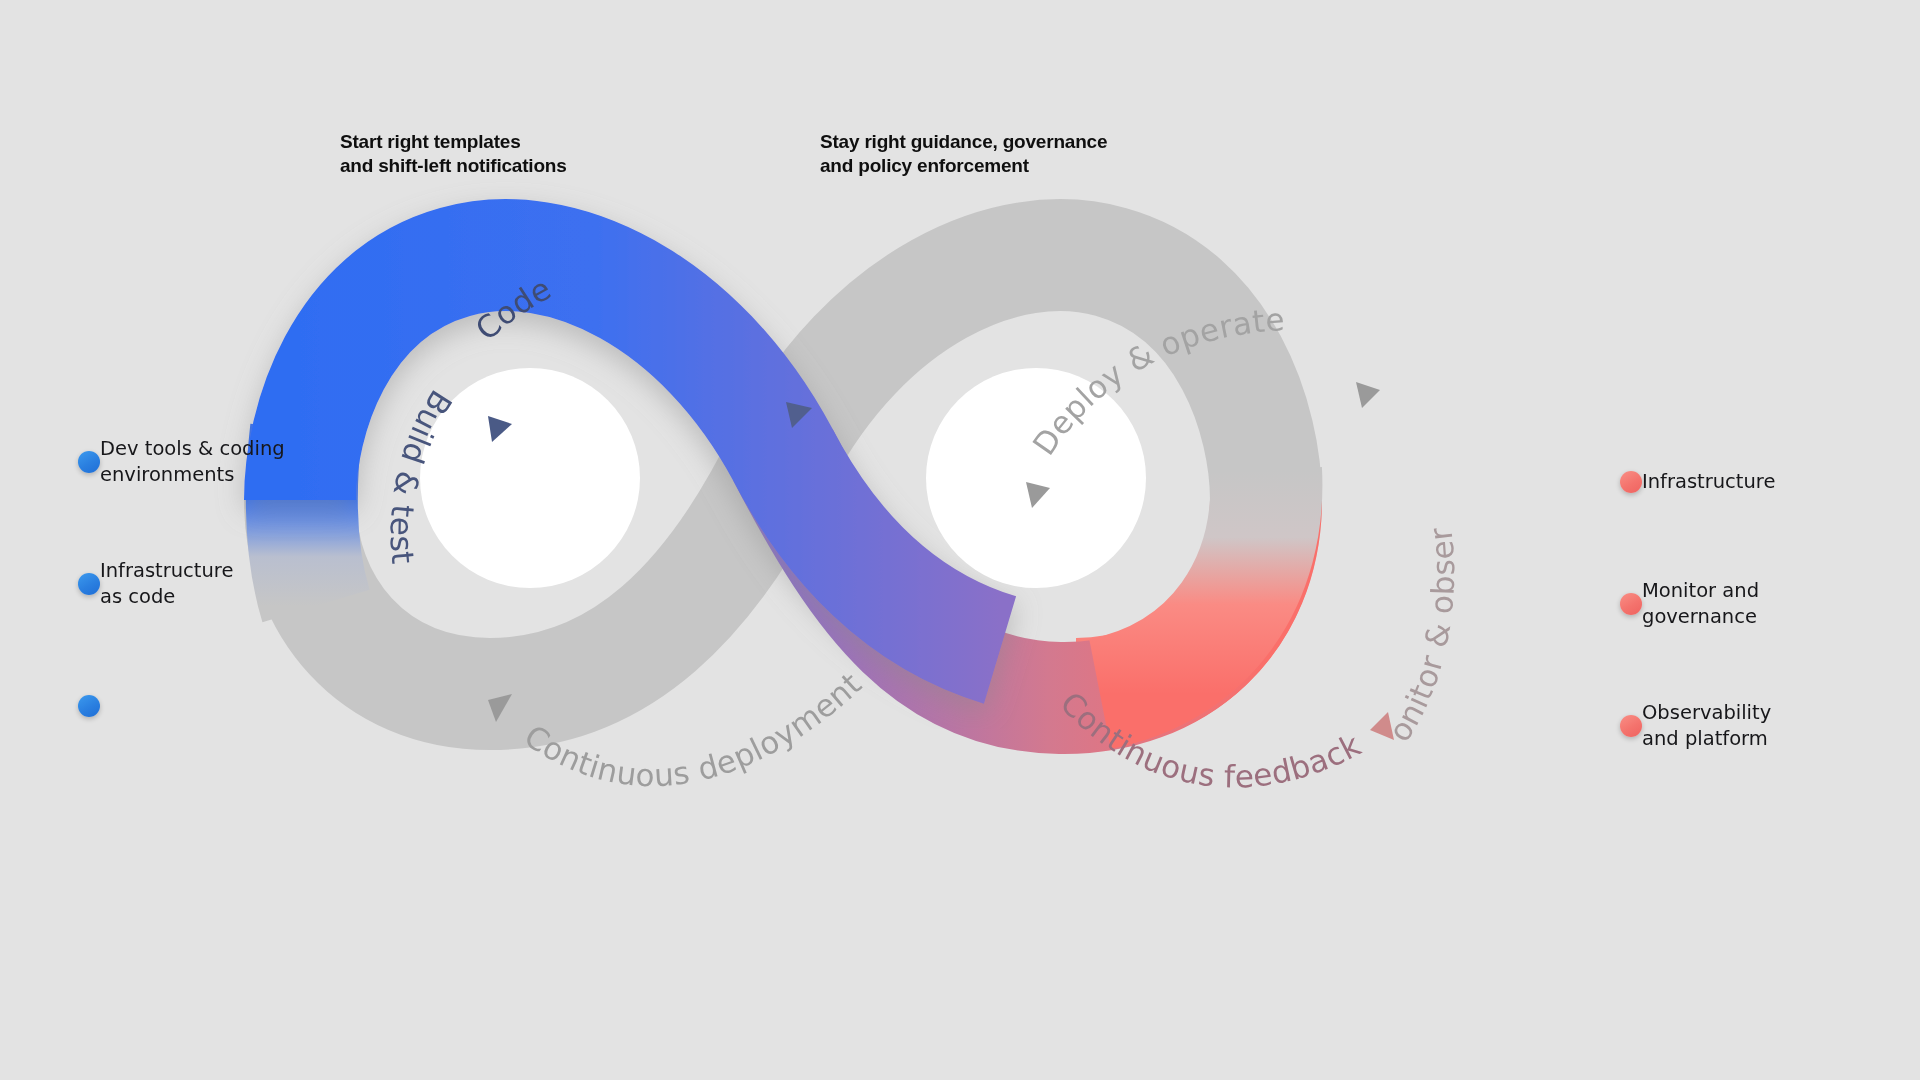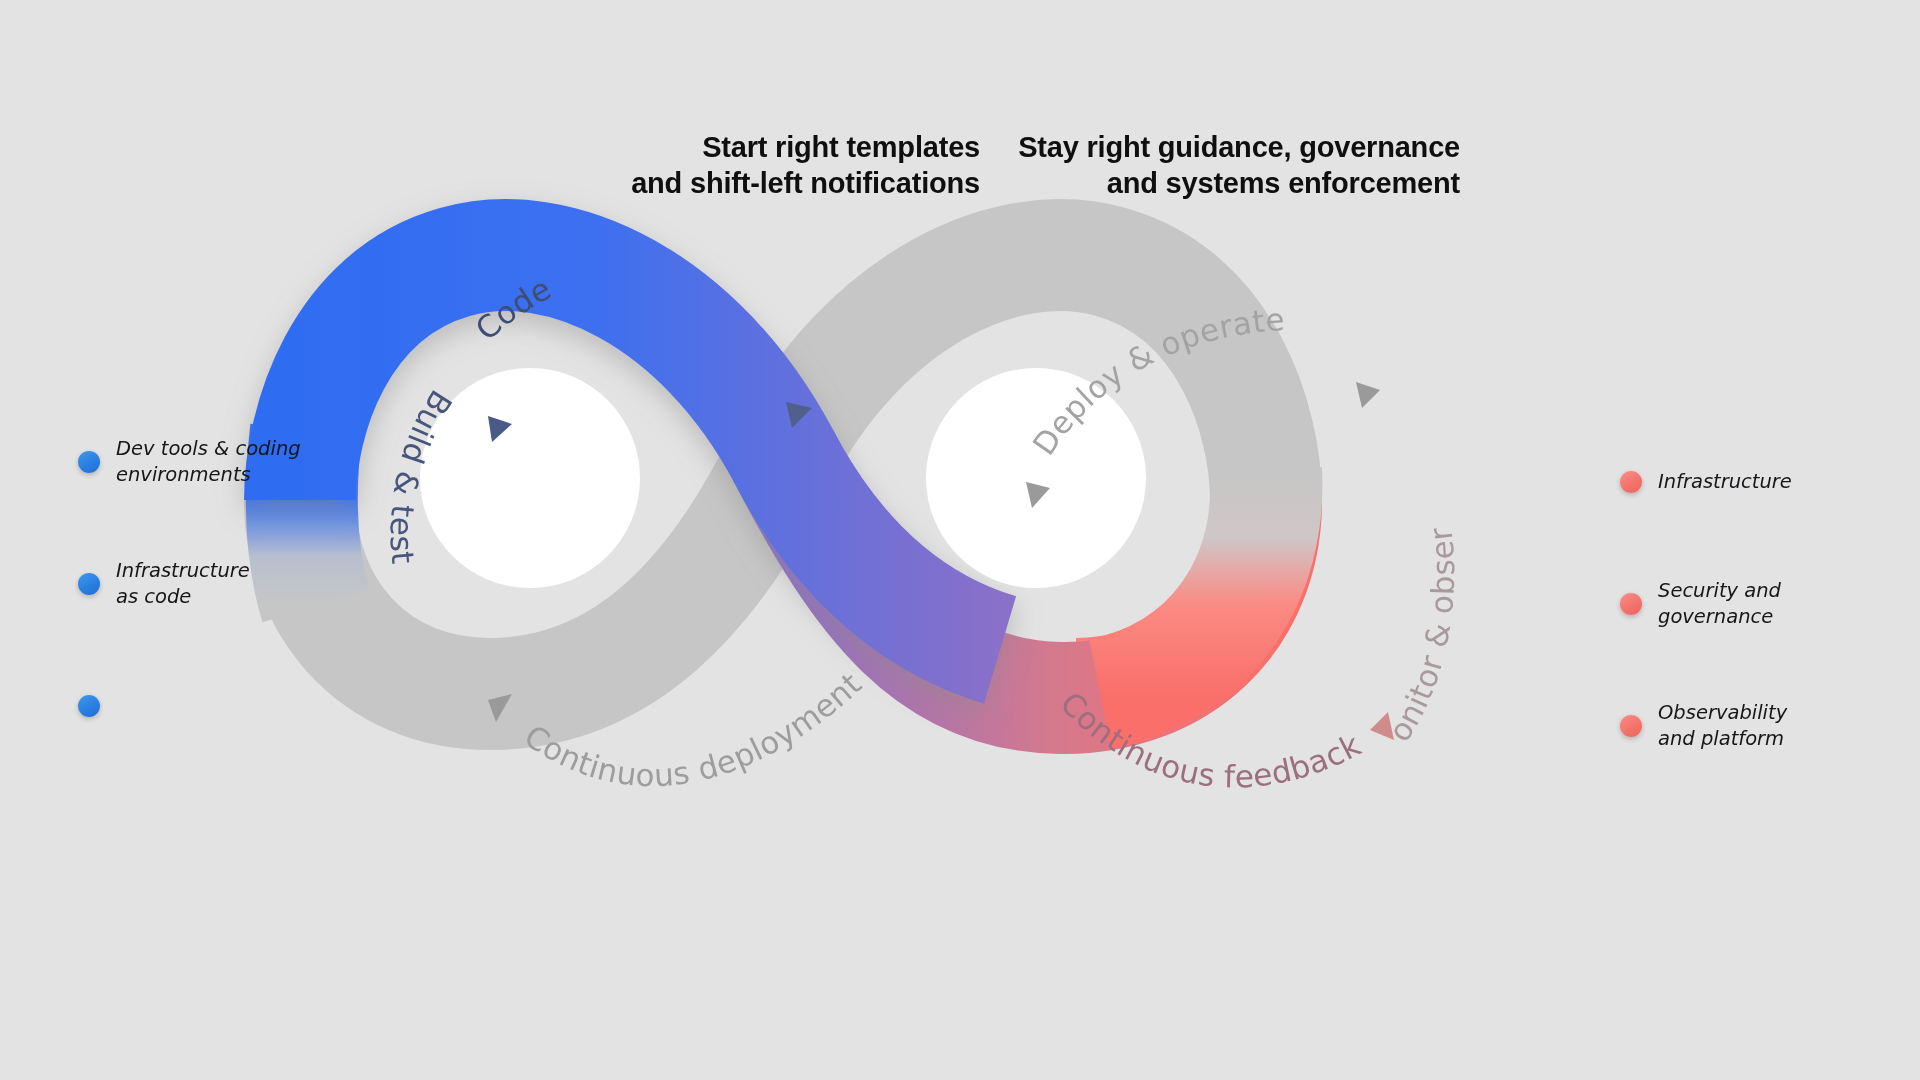--- a/index.html
+++ b/index.html
@@ -17,46 +17,44 @@
   }
 
   #stage {
     position: absolute;
     inset: 0;
   }
 
   
   .heading {
     position: absolute;
-    text-align: right;
+    text-align: left;
     font-family: "Liberation Sans", sans-serif;
     font-weight: bold;
-    font-size: 29px;
+    font-size: 19px;
     line-height: 1.24;
     color: #0f0f0f;
     letter-spacing: -0.2px;
     white-space: pre-line;
   }
   #heading-left  { left: 340px; top: 130px; width: 640px; }
   #heading-right { left: 820px; top: 130px; width: 640px; }
 
   
   .bullet-list {
     position: absolute;
     width: 330px;
   }
   #list-left  { left: 78px;  top: 462px; }
   #list-right { left: 1620px; top: 482px; }
 
   .bullet-item {
     position: absolute;
     display: flex;
     align-items: center;
-    gap: 16px;
-    font-style: italic;
   }
   .bullet-dot {
     flex: 0 0 auto;
     width: 22px;
     height: 22px;
     border-radius: 50%;
     box-shadow: 0 2px 5px rgba(0,0,0,0.22);
   }
   .dot-blue {
     background: linear-gradient(150deg, #3c9aee 0%, #2a7fe0 55%, #1f6ed6 100%);
@@ -245,21 +243,21 @@
         <textPath href="#tpCF" startOffset="50%" text-anchor="middle">Continuous feedback</textPath>
       </text>
 
     </g>
   </svg>
 
   <div class="heading" id="heading-left">Start right templates
 and shift-left notifications</div>
 
   <div class="heading" id="heading-right">Stay right guidance, governance
-and systems enforcement</div>
+and policy enforcement</div>
 
   <div class="bullet-list" id="list-left">
     <div class="bullet-item i0">
       <span class="bullet-dot dot-blue"></span>
       <span class="bullet-label">Dev tools &amp; coding
 environments</span>
     </div>
     <div class="bullet-item i1">
       <span class="bullet-dot dot-blue"></span>
       <span class="bullet-label">Infrastructure
@@ -270,21 +268,21 @@
     </div>
   </div>
 
   <div class="bullet-list" id="list-right">
     <div class="bullet-item i0">
       <span class="bullet-dot dot-red"></span>
       <span class="bullet-label">Infrastructure</span>
     </div>
     <div class="bullet-item i1">
       <span class="bullet-dot dot-red"></span>
-      <span class="bullet-label">Security and
+      <span class="bullet-label">Monitor and
 governance</span>
     </div>
     <div class="bullet-item i2">
       <span class="bullet-dot dot-red"></span>
       <span class="bullet-label">Observability
 and platform</span>
     </div>
   </div>
 
 </div>

